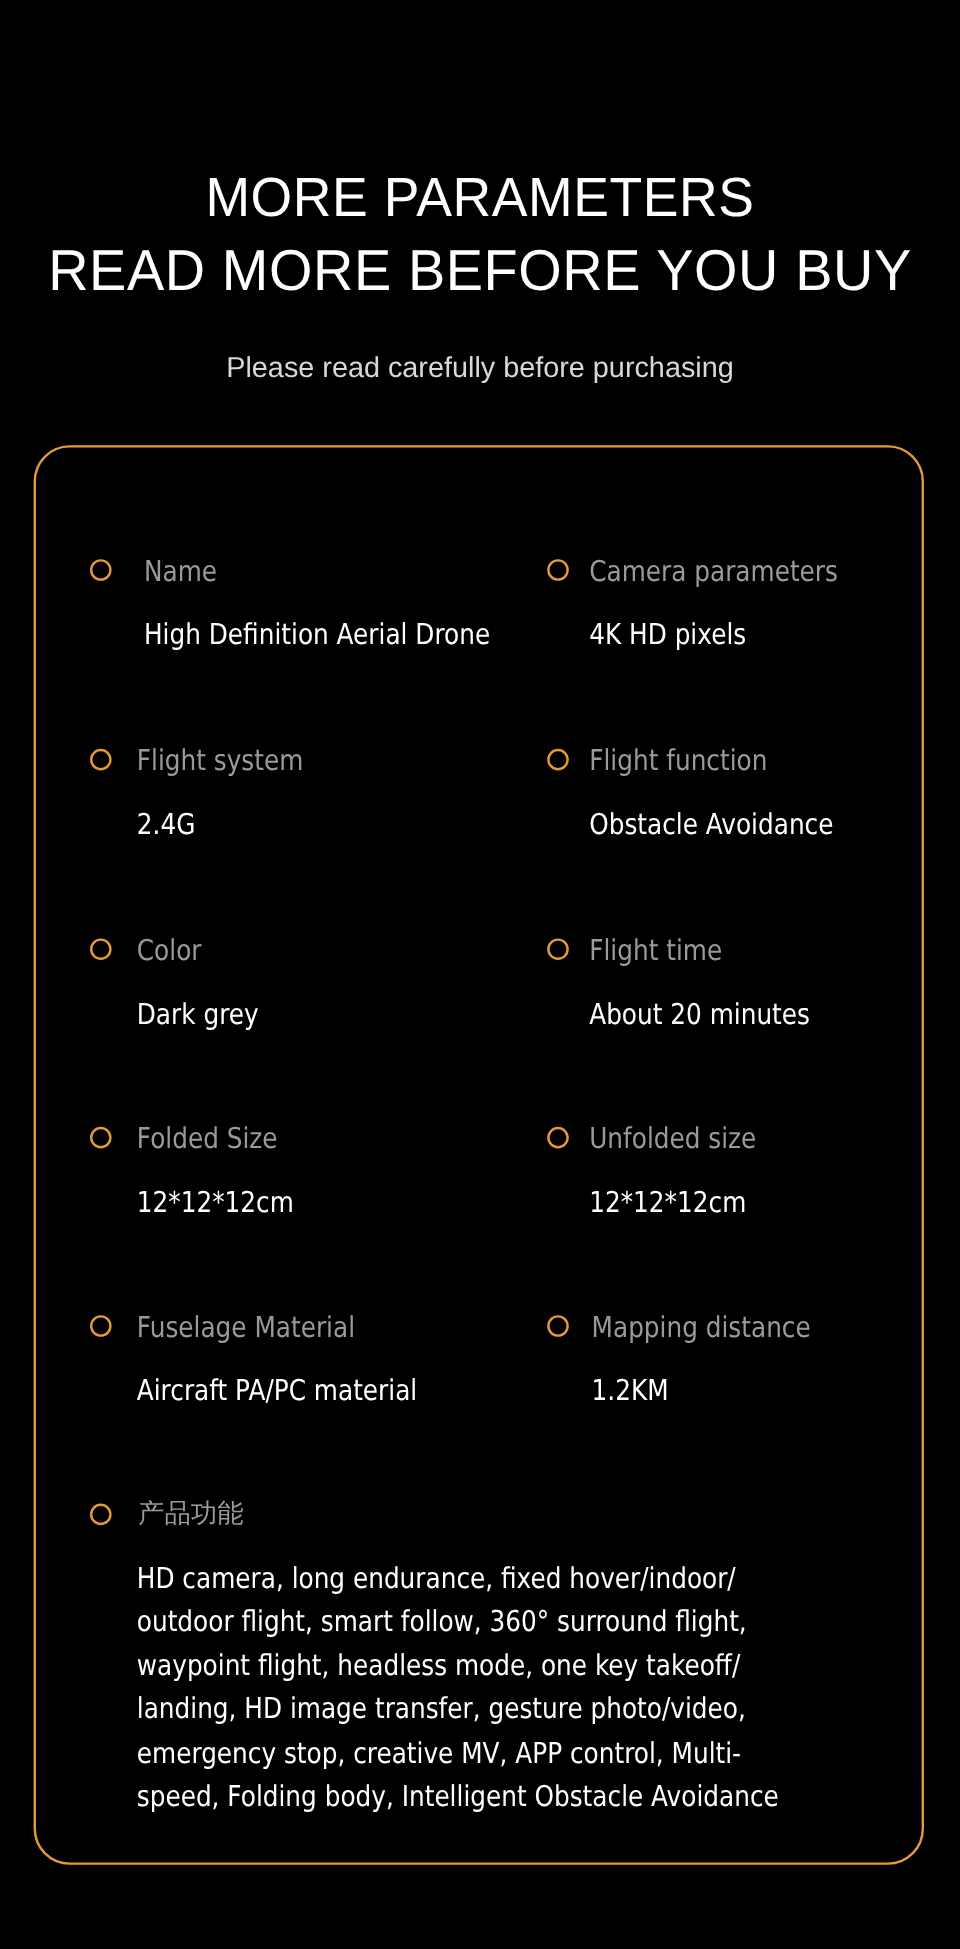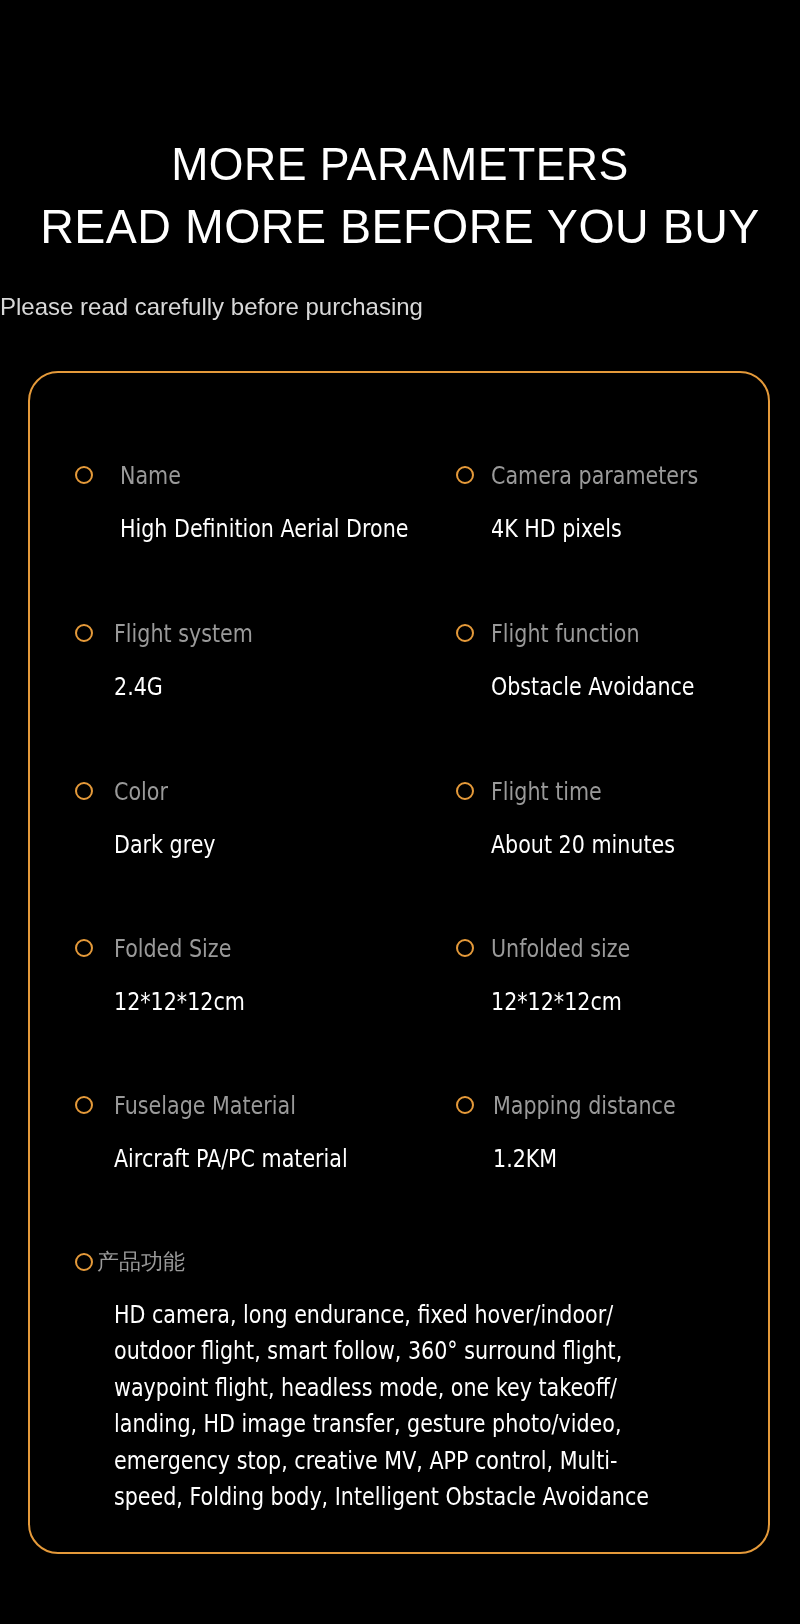--- a/index.html
+++ b/index.html
@@ -26,21 +26,21 @@
       letter-spacing: 0.5px;
       white-space: nowrap;
     }
     .h1 { top: 134px; font-size: 46px; line-height: 60px; transform: scaleX(0.97); }
     .h2 { top: 196px; font-size: 48px; line-height: 62px; transform: scaleX(0.97); }
     .subtitle {
       position: absolute;
       top: 292px;
       left: 0;
       width: 800px;
-      text-align: left;
+      text-align: center;
       font-size: 24px;
       line-height: 30px;
       color: #d8d8d8;
       font-family: "Liberation Sans", sans-serif;
     }
     .card {
       position: absolute;
       left: 28px;
       top: 371px;
       width: 742px;
@@ -153,21 +153,21 @@
   <span class="value" style="left:114px; top:1144px;">Aircraft PA/PC material</span>
 </div>
 <div class="item">
   <span class="ring" style="left:456px; top:1096px;"></span>
   <span class="label" style="left:493px; top:1091px;">Mapping distance</span>
   <span class="value" style="left:493px; top:1144px;">1.2KM</span>
 </div>
 
 <div class="item">
   <span class="ring" style="left:75px; top:1253px;"></span>
-  <span class="label" style="left:97px; top:1247px; transform:none; font-size:22px;">产品功能</span>
+  <span class="label" style="left:115px; top:1247px; transform:none; font-size:22px;">产品功能</span>
   <div class="para">
     <span class="para-line">HD camera, long endurance, fixed hover/indoor/</span>
     <span class="para-line">outdoor flight, smart follow, 360° surround flight,</span>
     <span class="para-line">waypoint flight, headless mode, one key takeoff/</span>
     <span class="para-line">landing, HD image transfer, gesture photo/video,</span>
     <span class="para-line">emergency stop, creative MV, APP control, Multi-</span>
     <span class="para-line">speed, Folding body, Intelligent Obstacle Avoidance</span>
   </div>
 </div>
 

